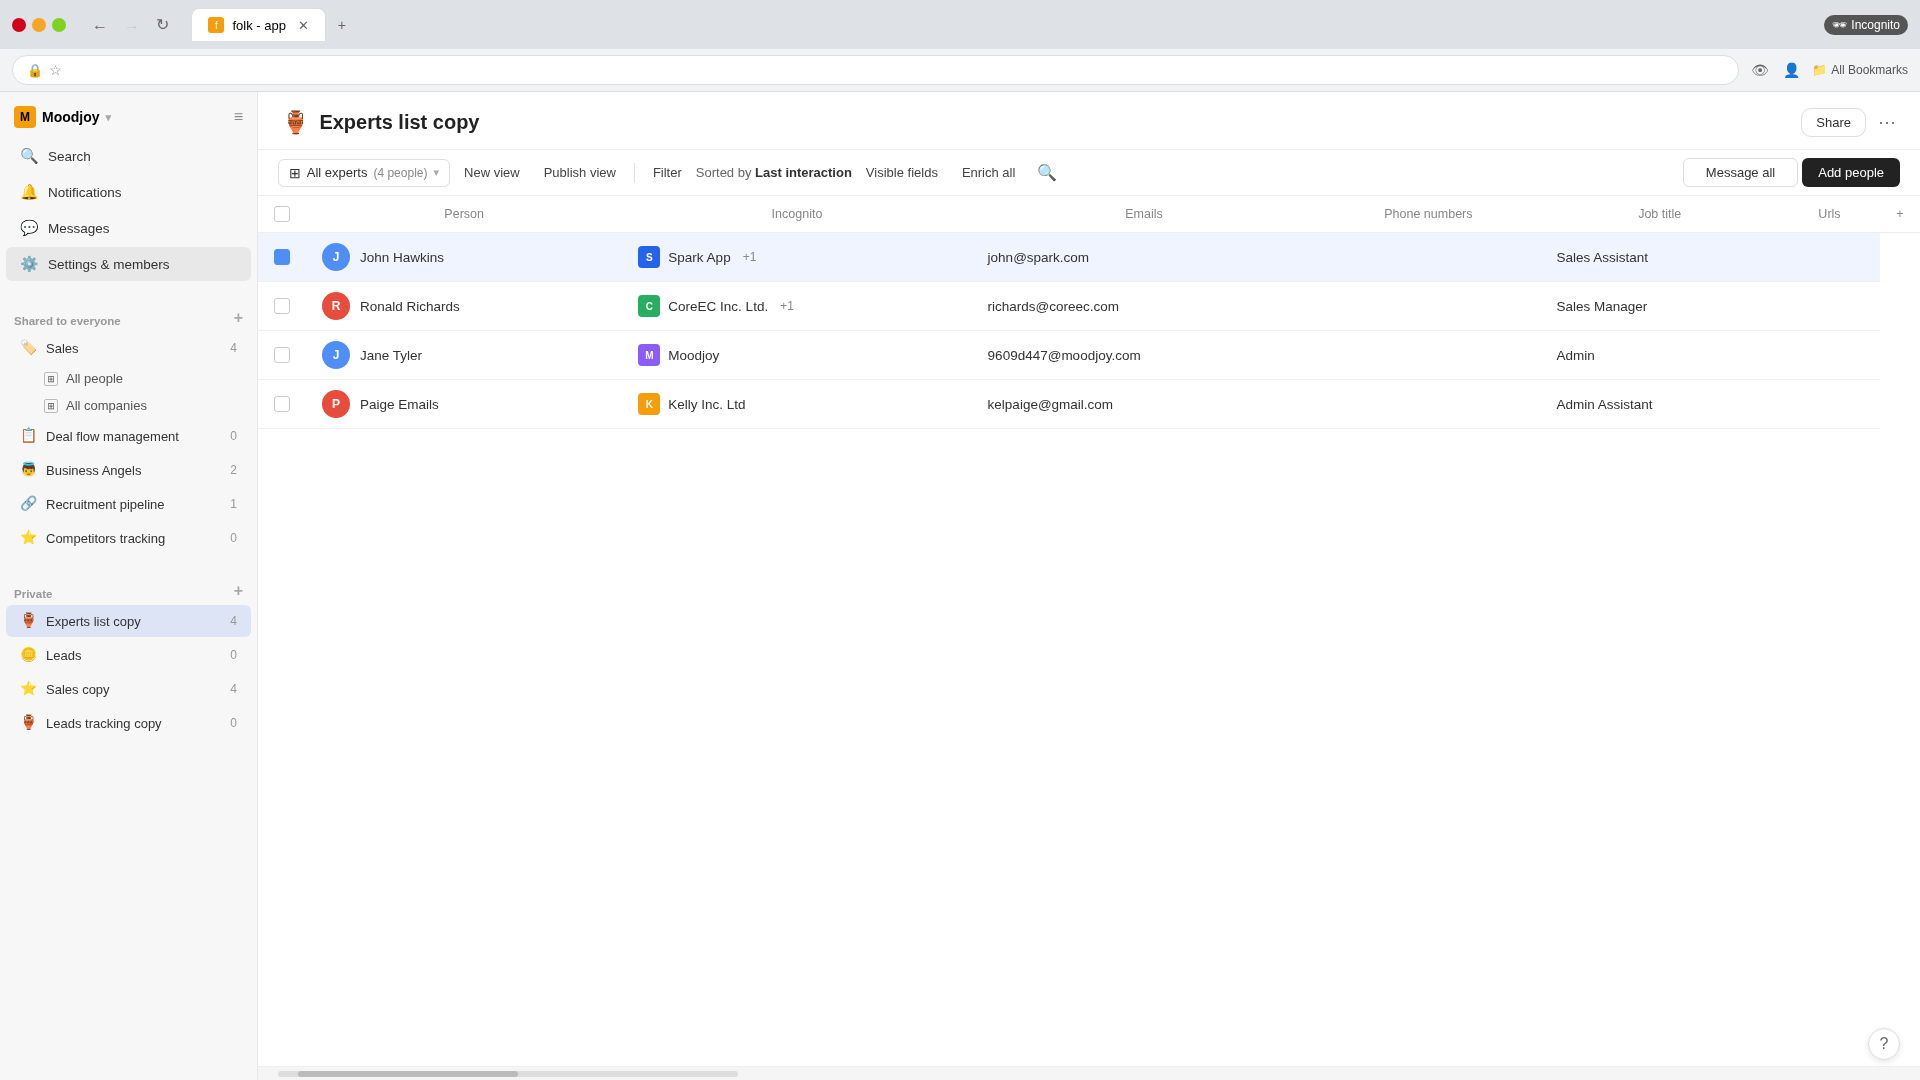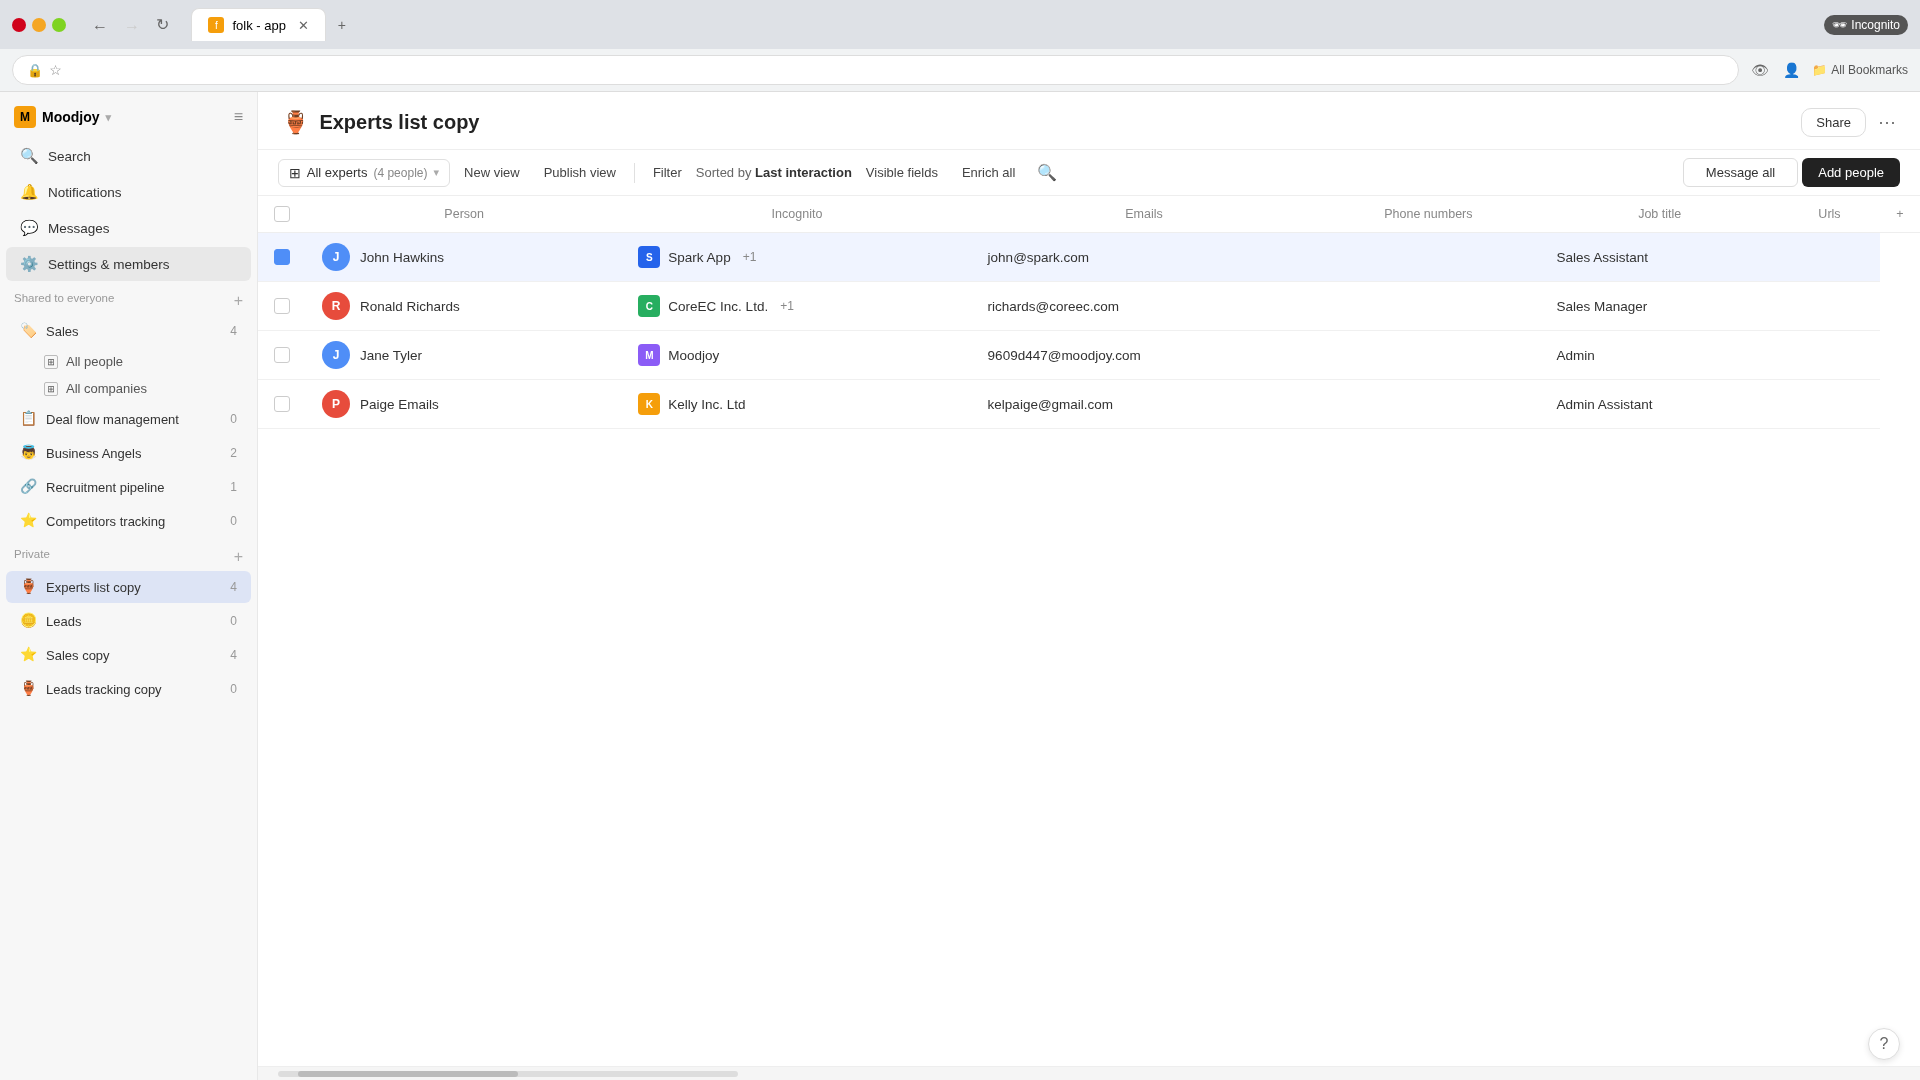--- a/index.html
+++ b/index.html
@@ -33,21 +33,21 @@
 
     
     .sidebar { width: 258px; min-width: 258px; background: #f7f7f7; border-right: 1px solid #e8e8e8; display: flex; flex-direction: column; overflow-y: auto; padding-bottom: 20px; }
     .sidebar-header { display: flex; align-items: center; justify-content: space-between; padding: 14px 14px 10px; }
     .workspace-name { display: flex; align-items: center; gap: 6px; font-weight: 600; font-size: 14px; cursor: pointer; }
     .workspace-icon { width: 22px; height: 22px; background: #f59e0b; border-radius: 4px; display: flex; align-items: center; justify-content: center; font-size: 12px; }
     .sidebar-toggle { cursor: pointer; color: #888; font-size: 16px; }
     .sidebar-nav-item { display: flex; align-items: center; gap: 10px; padding: 8px 14px; cursor: pointer; border-radius: 6px; margin: 1px 6px; color: #333; font-size: 13.5px; transition: background 0.15s; }
     .sidebar-nav-item.active { background: #e8e8e8; }
     .sidebar-nav-icon { width: 18px; text-align: center; color: #666; font-size: 15px; }
-    .sidebar-section-title { padding: 10px 14px 4px; font-size: 11.5px; color: #999; font-weight: 400; display: flex; justify-content: space-between; align-items: flex-start; }
+    .sidebar-section-title { padding: 27px 14px 4px; font-size: 11.5px; color: #999; font-weight: 700; display: flex; justify-content: space-between; align-items: flex-end; }
     .sidebar-section-add { cursor: pointer; color: #aaa; font-size: 16px; }
     .sidebar-group-item { display: flex; align-items: center; gap: 8px; padding: 7px 14px; cursor: pointer; border-radius: 6px; margin: 1px 6px; color: #333; font-size: 13px; }
     .sidebar-group-item.active { background: #e0e8ff; color: #333; }
     .group-icon { width: 18px; height: 18px; text-align: center; font-size: 14px; }
     .group-label { flex: 1; }
     .group-count { color: #999; font-size: 12px; min-width: 16px; text-align: right; }
     .sidebar-sub-item { display: flex; align-items: center; gap: 8px; padding: 5px 14px 5px 38px; cursor: pointer; border-radius: 6px; margin: 1px 6px; color: #555; font-size: 13px; }
     .sub-icon { width: 14px; height: 14px; border: 1px solid #bbb; border-radius: 2px; display: flex; align-items: center; justify-content: center; font-size: 9px; }
 
     

